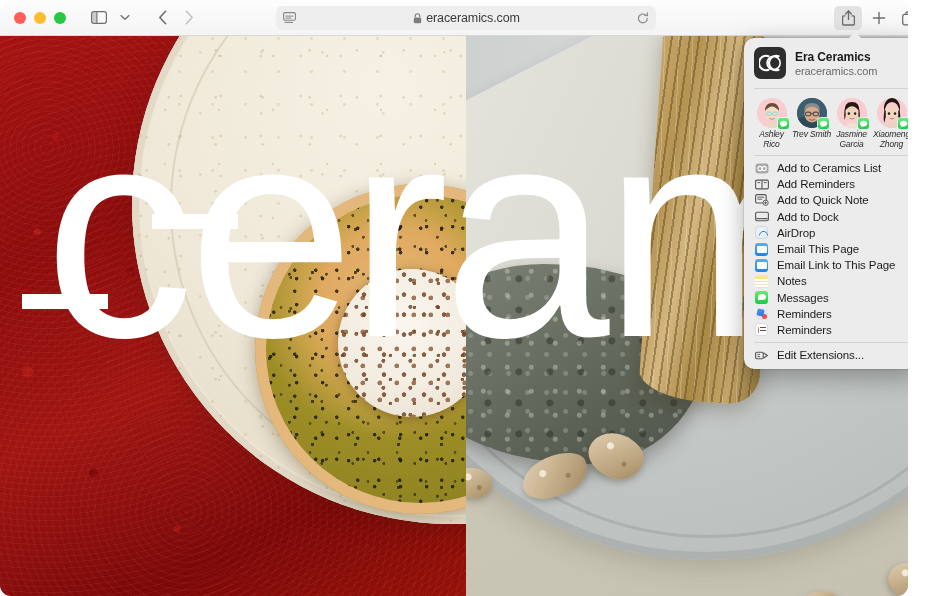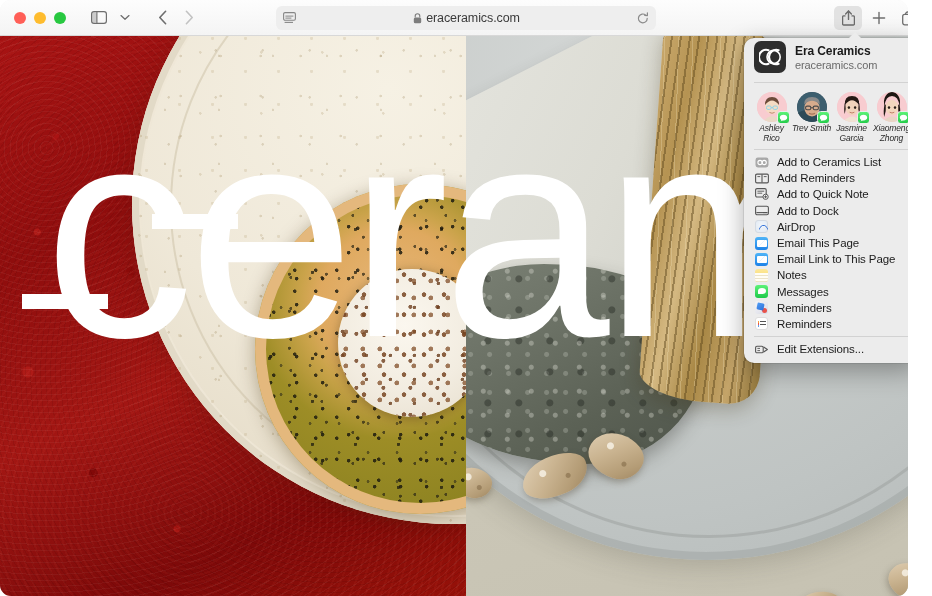--- a/index.html
+++ b/index.html
@@ -329,21 +329,21 @@
     top: -6px;
     width: 14px; height: 7px;
     background: #ececec;
     clip-path: polygon(50% 0, 100% 100%, 0 100%);
   }
 
   .site-header {
     display: flex;
     align-items: center;
     gap: 9px;
-    padding: 3px 10px 9px 10px;
+    padding: 9px 10px 9px 10px;
   }
   .site-logo {
     width: 32px; height: 32px;
     border-radius: 7px;
     background: #2e2e2e;
     flex: none;
     display: flex; align-items: center; justify-content: center;
   }
   .site-meta { display: flex; flex-direction: column; gap: 1px; min-width: 0; }
   .site-title {

